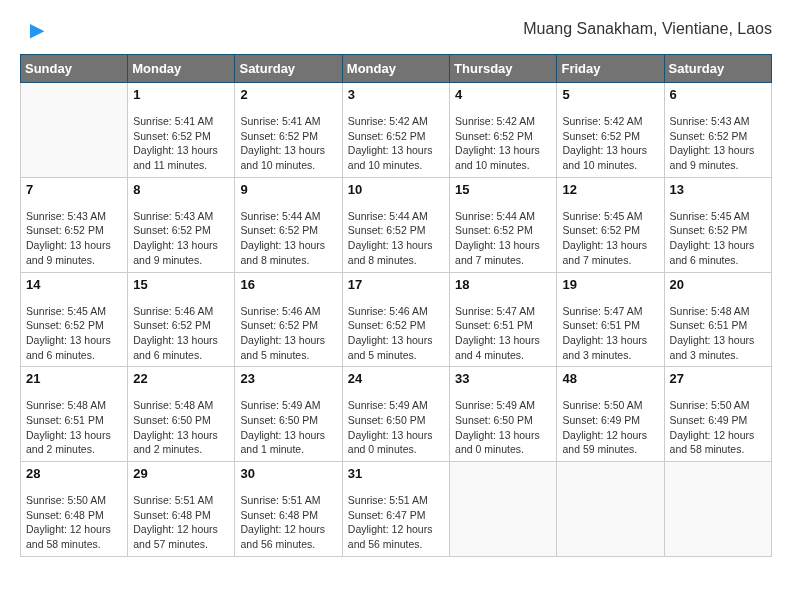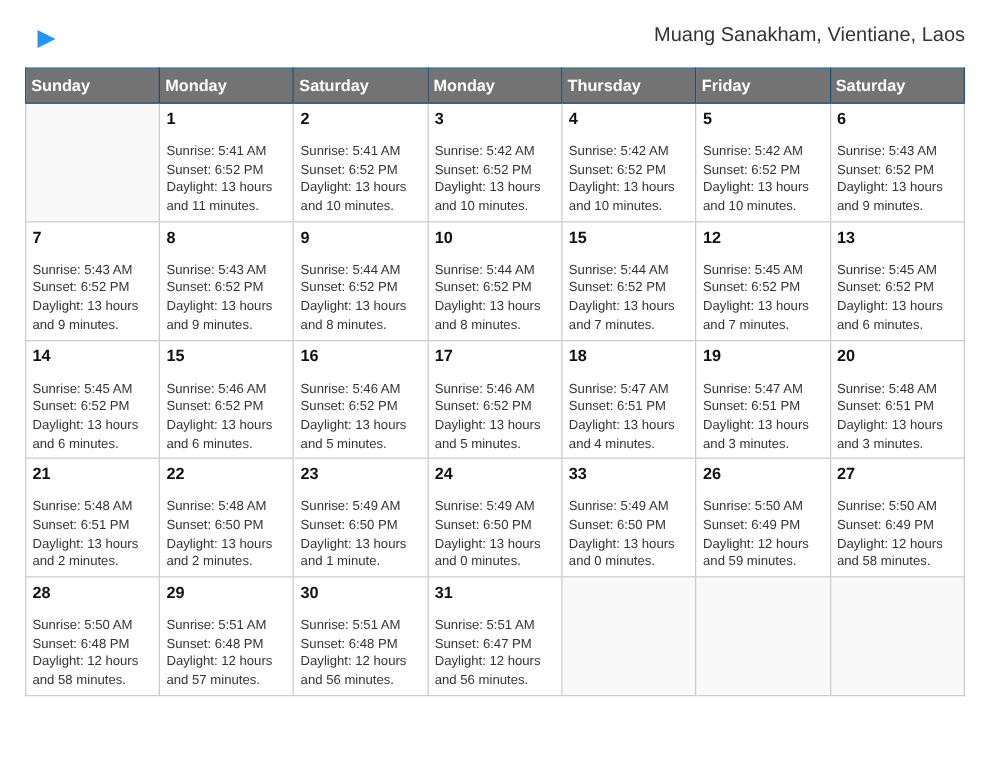--- a/index.html
+++ b/index.html
@@ -217,21 +217,21 @@
         </td>
         <td>
           <div class="day-num">24</div>
           <div class="day-info">Sunrise: 5:49 AM<br>Sunset: 6:50 PM<br>Daylight: 13 hours<br>and 0 minutes.</div>
         </td>
         <td>
           <div class="day-num">33</div>
           <div class="day-info">Sunrise: 5:49 AM<br>Sunset: 6:50 PM<br>Daylight: 13 hours<br>and 0 minutes.</div>
         </td>
         <td>
-          <div class="day-num">26</div>
+          <div class="day-num">48</div>
           <div class="day-info">Sunrise: 5:50 AM<br>Sunset: 6:49 PM<br>Daylight: 12 hours<br>and 59 minutes.</div>
         </td>
         <td>
           <div class="day-num">27</div>
           <div class="day-info">Sunrise: 5:50 AM<br>Sunset: 6:49 PM<br>Daylight: 12 hours<br>and 58 minutes.</div>
         </td>
       </tr>
       <tr>
         <td>
           <div class="day-num">28</div>

